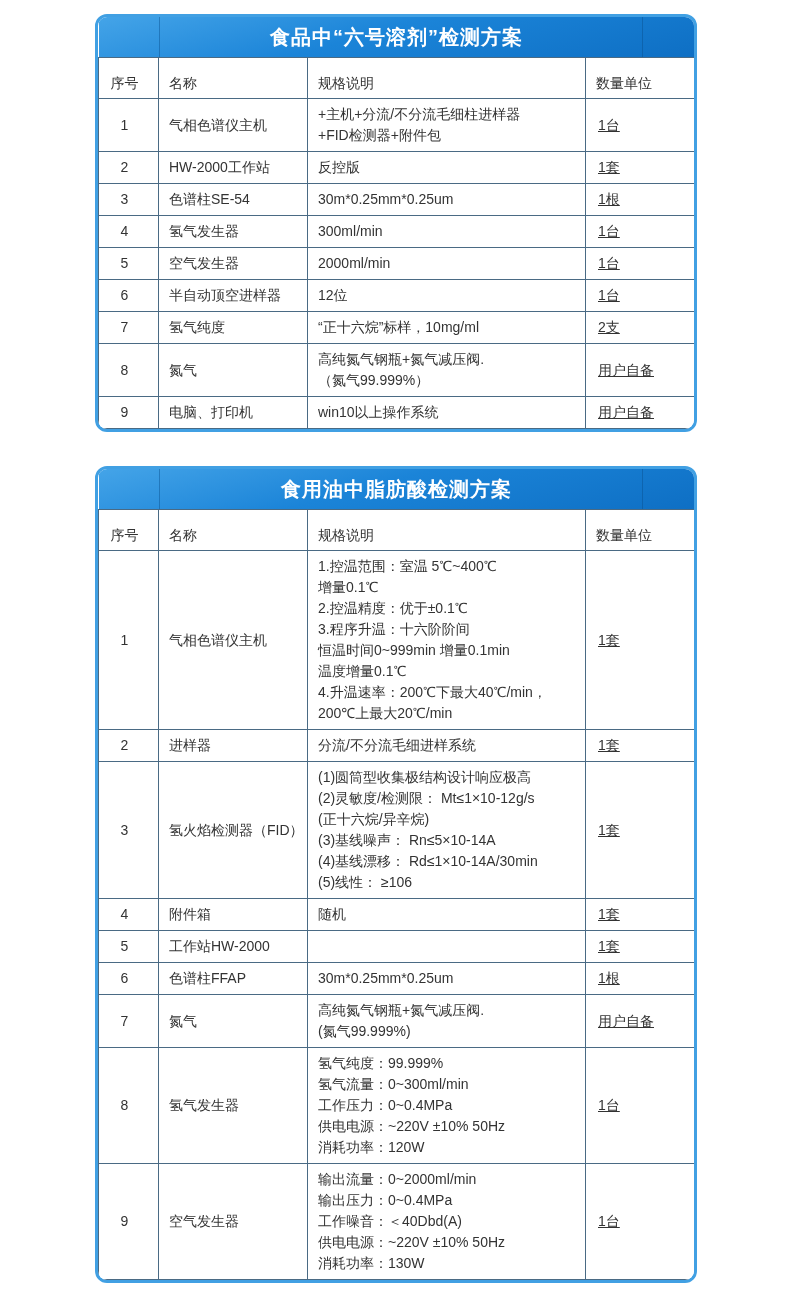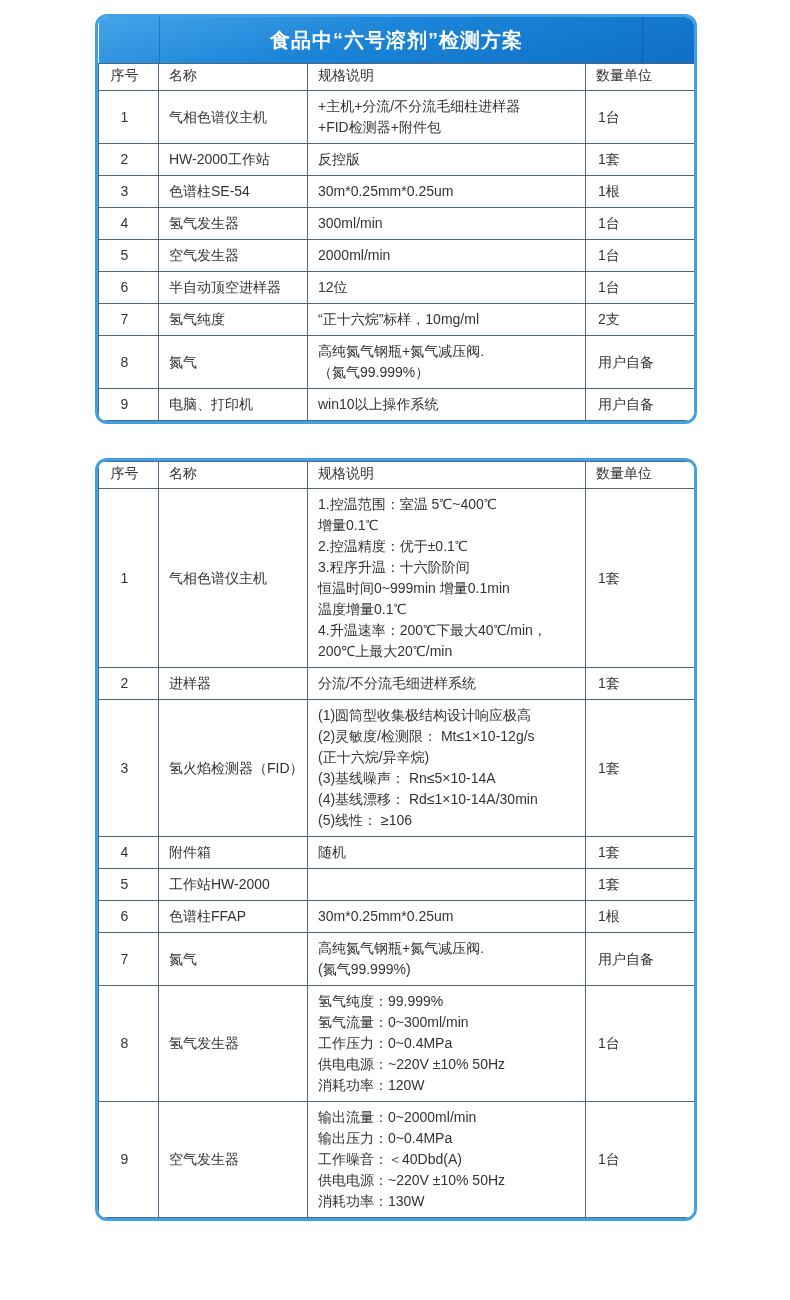--- a/index.html
+++ b/index.html
@@ -33,21 +33,21 @@
   .spec-table th, .spec-table td {
     font-size: 14px;
     line-height: 21px;
     vertical-align: middle;
     border: 1px solid #4a6a84;
     word-wrap: break-word;
   }
   tr.band-row th.band {
     border: none;
     background: linear-gradient(165deg, #44a4e8 0%, #1b84d8 45%, #0e6fc4 100%);
-    height: 46px;
+    height: 40px;
     color: #ffffff;
     font-size: 20px;
     font-weight: bold;
     text-align: center;
     letter-spacing: 1px;
     position: relative;
     padding: 0;
   }
   tr.band-row th.band::before {
     content: "";
@@ -60,28 +60,28 @@
     content: "";
     position: absolute;
     right: 52px; top: 0; bottom: 0;
     width: 1px;
     background: rgba(9, 79, 143, 0.45);
   }
   tr.head-row th {
     background: #ffffff;
     font-weight: normal;
     text-align: left;
-    padding: 1px 8px 4px 10px;
+    padding: 15px 8px 4px 10px;
   }
   tr.head-row th.col-no { text-align: center; padding-left: 0; }
   tbody td { padding: 5px 8px 5px 10px; background: #ffffff; }
   tbody td.col-no { text-align: center; padding-left: 0; }
   tbody td.col-name { white-space: nowrap; }
   tbody td.col-spec { white-space: pre-line; }
-  tbody td.col-qty { padding-left: 12px; white-space: nowrap; }
+  tbody td.col-qty { padding-left: 12px; white-space: nowrap; text-decoration: underline; }
 </style>
 </head>
 <body>
 
 <div class="page">
 
   <section class="panel">
     <table class="spec-table">
       <colgroup>
         <col style="width:60px">
@@ -163,20 +163,23 @@
 
   <section class="panel">
     <table class="spec-table">
       <colgroup>
         <col style="width:60px">
           <col style="width:149px">
           <col style="width:278px">
           <col style="width:109px">
       </colgroup>
       <thead>
+        <tr class="band-row">
+          <th class="band" colspan="4">食用油中脂肪酸检测方案</th>
+        </tr>
         <tr class="head-row">
           <th class="col-no">序号</th>
           <th class="col-name">名称</th>
           <th class="col-spec">规格说明</th>
           <th class="col-qty">数量单位</th>
         </tr>
       </thead>
       <tbody>
           <tr>
             <td class="col-no">1</td>

